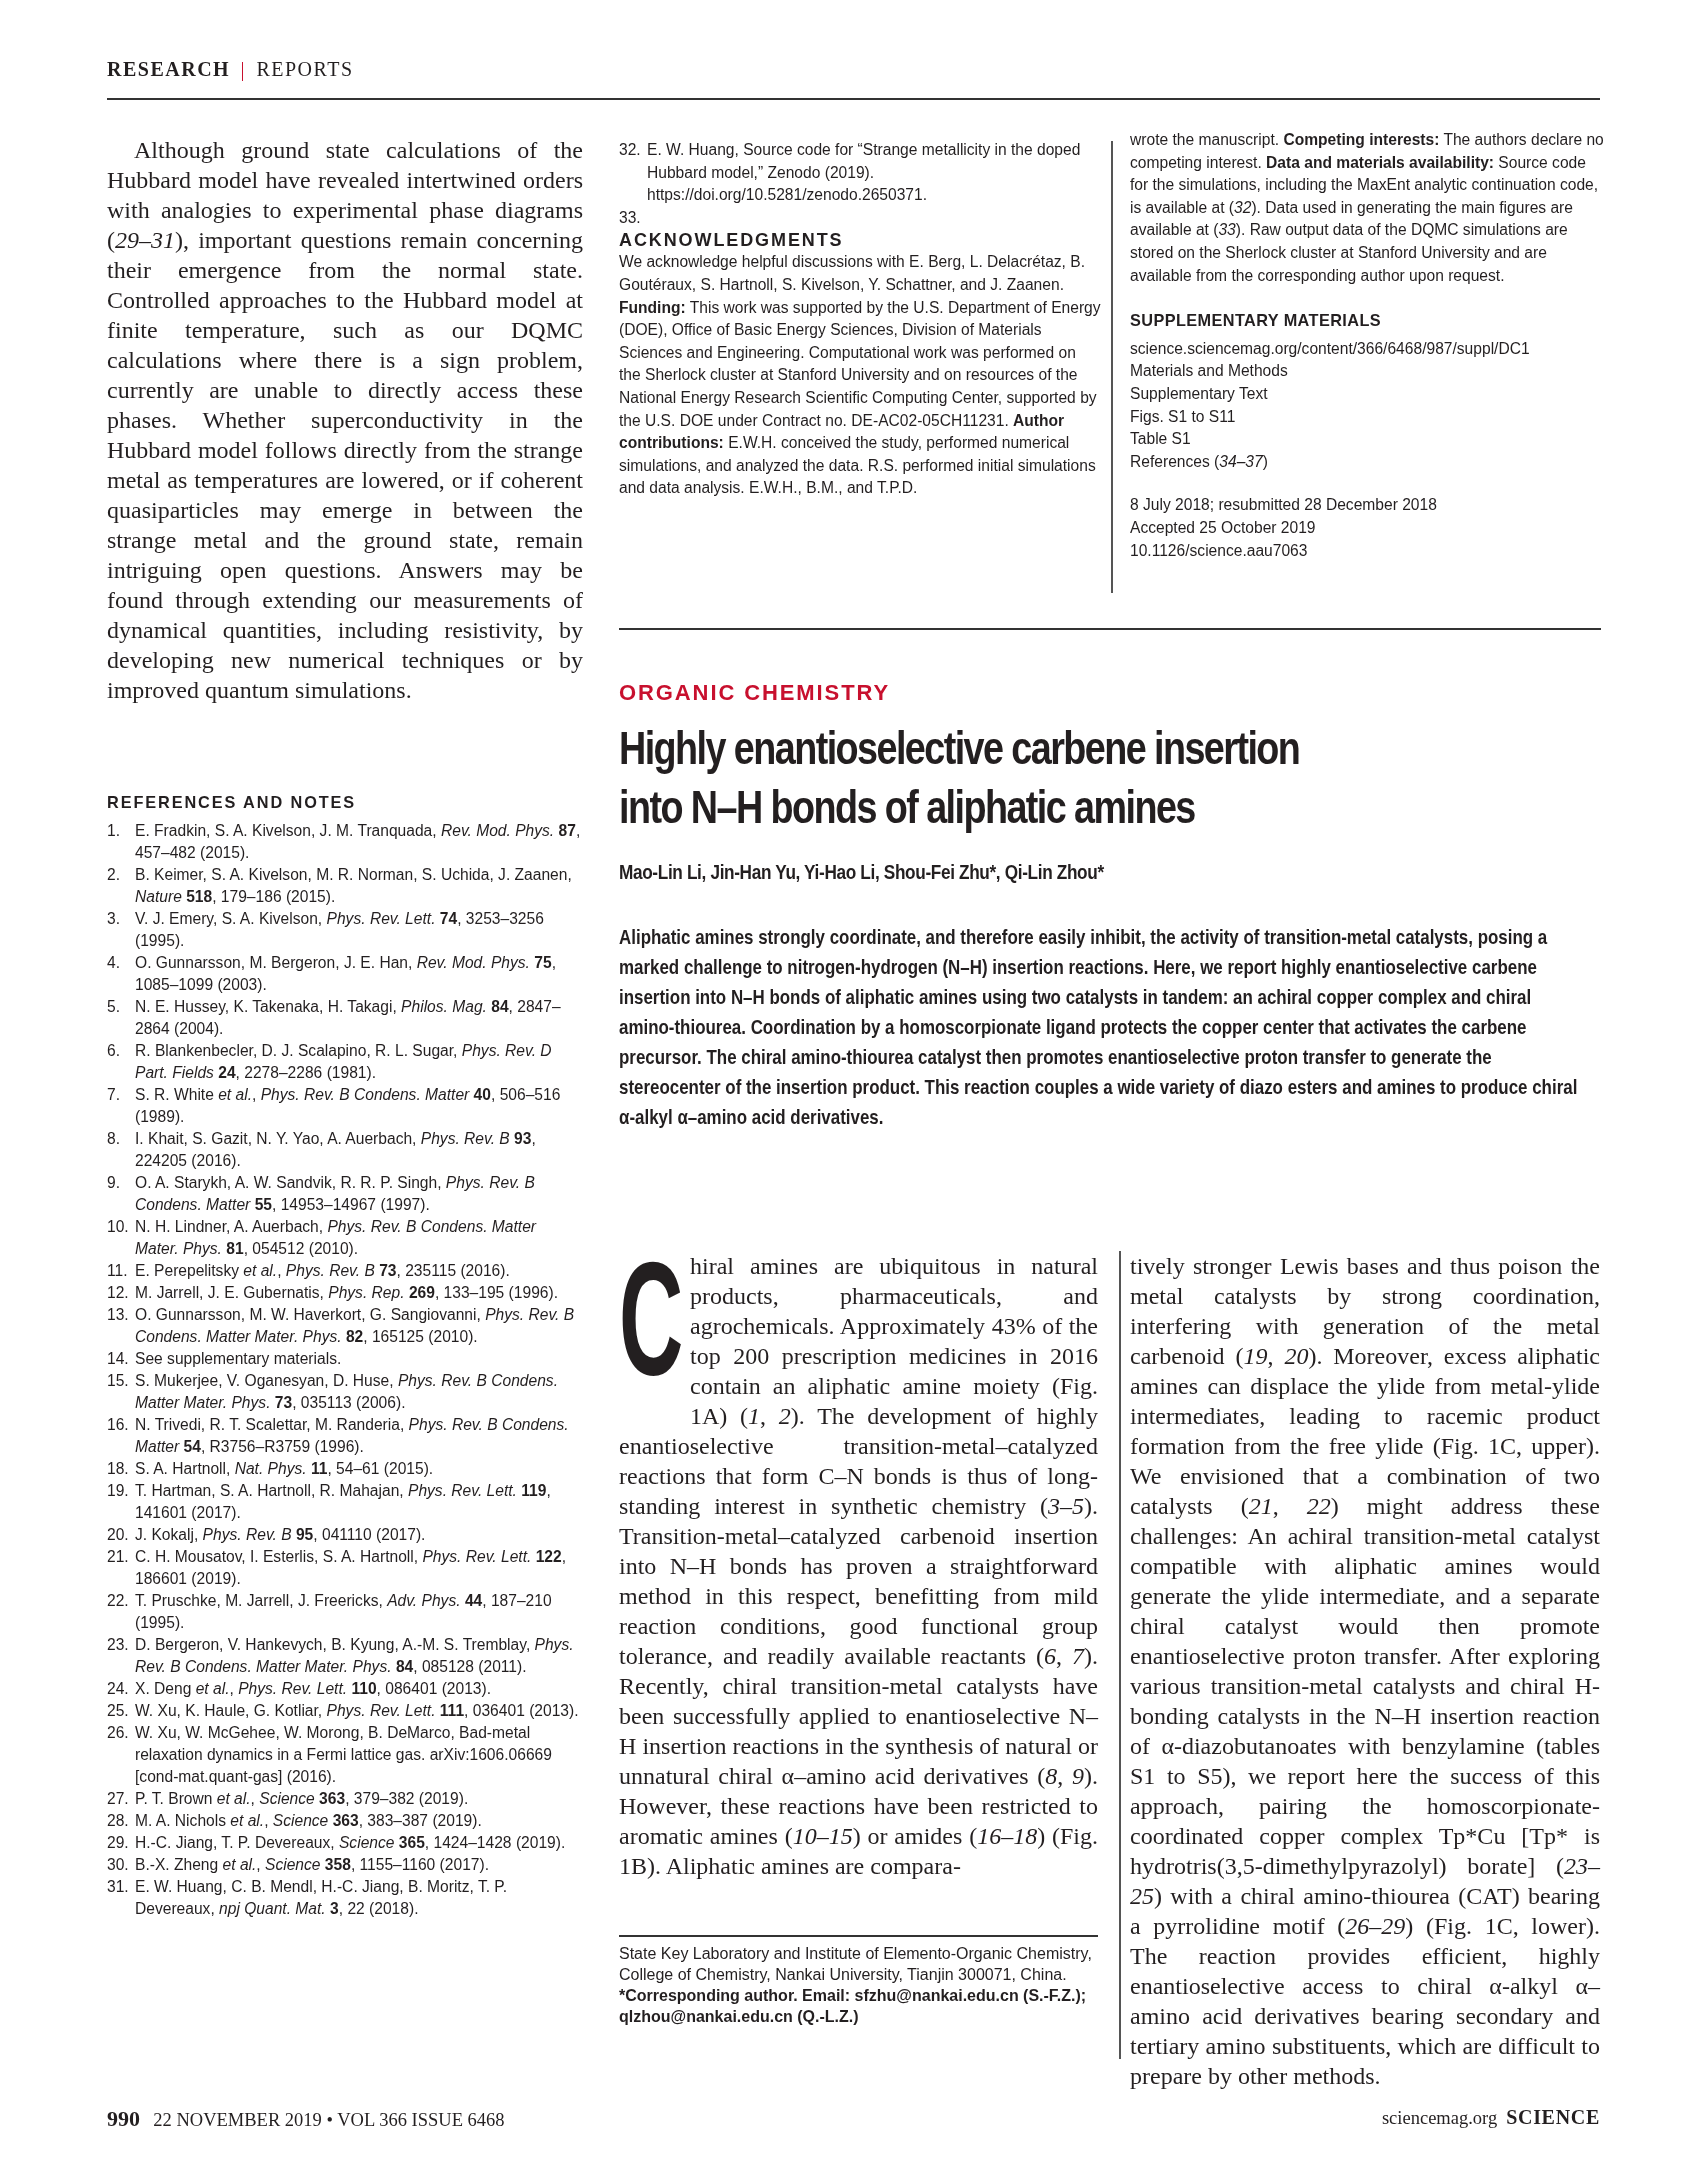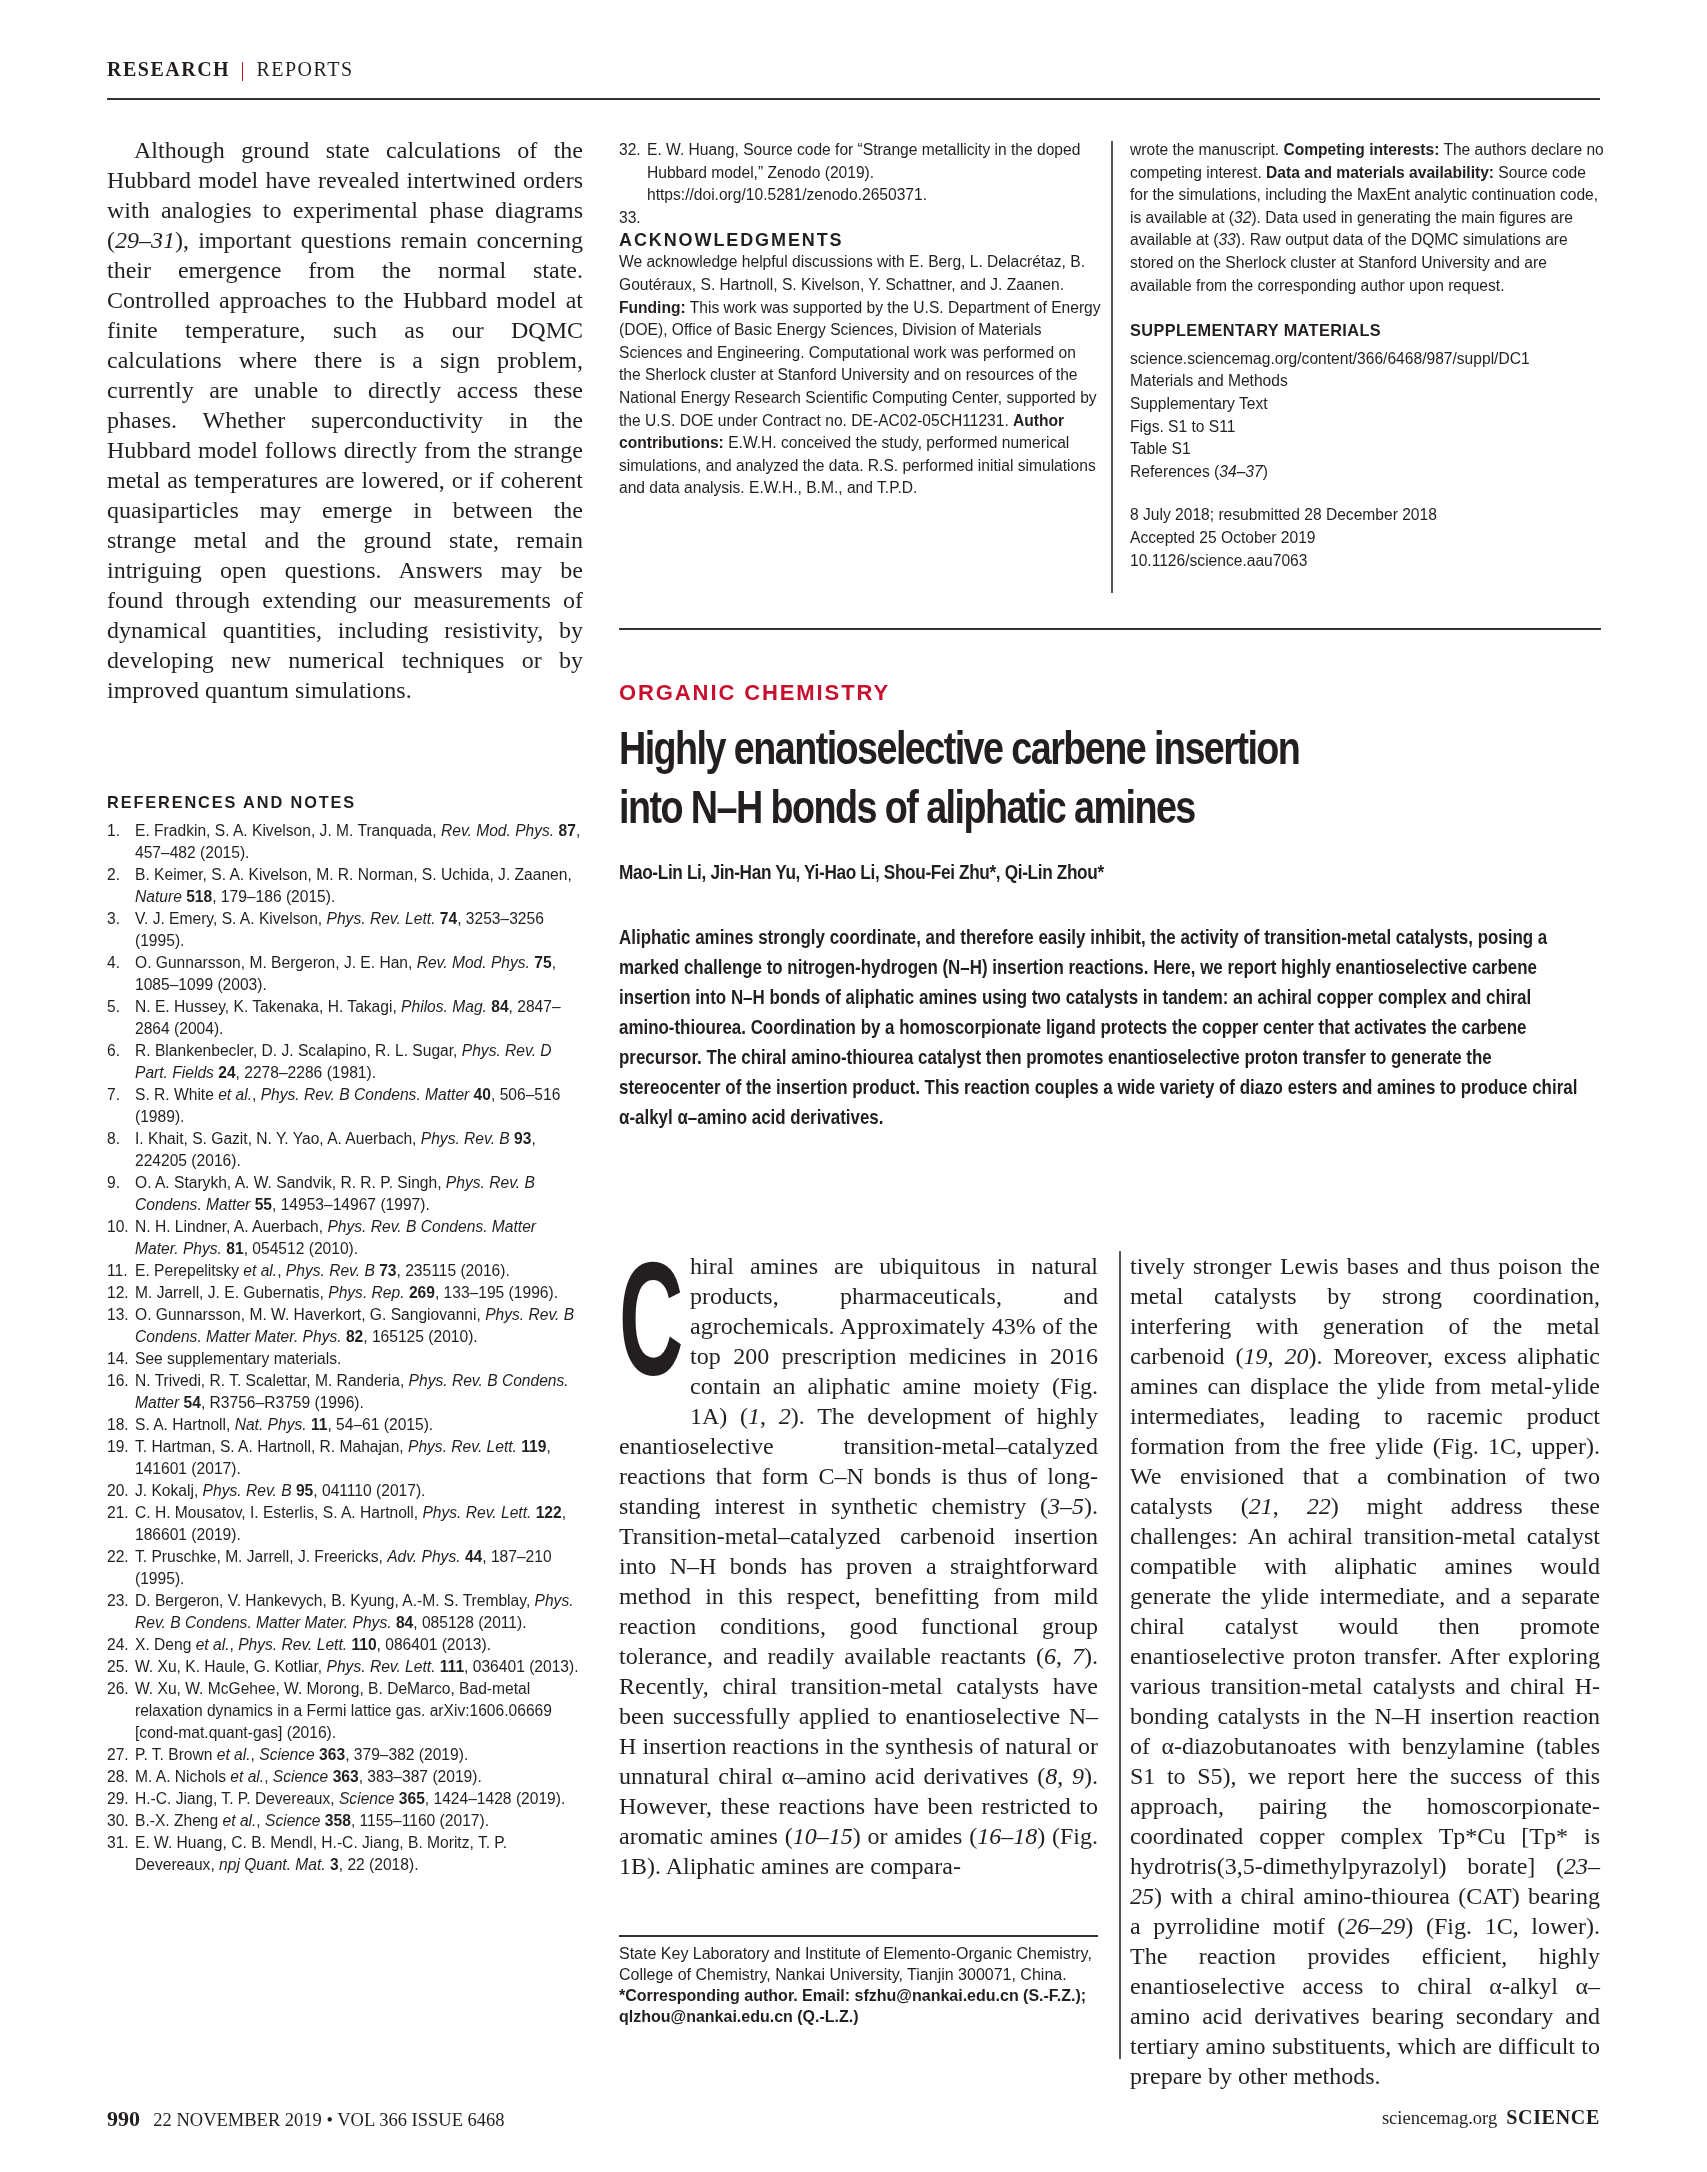--- a/index.html
+++ b/index.html
@@ -65,20 +65,21 @@
     <div class="ref"><span class="num">5.</span><span>N. E. Hussey, K. Takenaka, H. Takagi, </span><span class="it">Philos. Mag.</span> <span class="b">84</span><span>, 2847–2864 (2004).</span></div>
     <div class="ref"><span class="num">6.</span><span>R. Blankenbecler, D. J. Scalapino, R. L. Sugar, </span><span class="it">Phys. Rev. D Part. Fields</span> <span class="b">24</span><span>, 2278–2286 (1981).</span></div>
     <div class="ref"><span class="num">7.</span><span>S. R. White </span><span class="it">et al.</span><span>, </span><span class="it">Phys. Rev. B Condens. Matter</span> <span class="b">40</span><span>, 506–516 (1989).</span></div>
     <div class="ref"><span class="num">8.</span><span>I. Khait, S. Gazit, N. Y. Yao, A. Auerbach, </span><span class="it">Phys. Rev. B</span> <span class="b">93</span><span>, 224205 (2016).</span></div>
     <div class="ref"><span class="num">9.</span><span>O. A. Starykh, A. W. Sandvik, R. R. P. Singh, </span><span class="it">Phys. Rev. B Condens. Matter</span> <span class="b">55</span><span>, 14953–14967 (1997).</span></div>
     <div class="ref"><span class="num">10.</span><span>N. H. Lindner, A. Auerbach, </span><span class="it">Phys. Rev. B Condens. Matter Mater. Phys.</span> <span class="b">81</span><span>, 054512 (2010).</span></div>
     <div class="ref"><span class="num">11.</span><span>E. Perepelitsky </span><span class="it">et al.</span><span>, </span><span class="it">Phys. Rev. B</span> <span class="b">73</span><span>, 235115 (2016).</span></div>
     <div class="ref"><span class="num">12.</span><span>M. Jarrell, J. E. Gubernatis, </span><span class="it">Phys. Rep.</span> <span class="b">269</span><span>, 133–195 (1996).</span></div>
     <div class="ref"><span class="num">13.</span><span>O. Gunnarsson, M. W. Haverkort, G. Sangiovanni, </span><span class="it">Phys. Rev. B Condens. Matter Mater. Phys.</span> <span class="b">82</span><span>, 165125 (2010).</span></div>
     <div class="ref"><span class="num">14.</span><span>See supplementary materials.</span></div>
+    <div class="ref"><span class="num">15.</span><span>S. Mukerjee, V. Oganesyan, D. Huse, </span><span class="it">Phys. Rev. B Condens. Matter Mater. Phys.</span> <span class="b">73</span><span>, 035113 (2006).</span></div>
     <div class="ref"><span class="num">16.</span><span>N. Trivedi, R. T. Scalettar, M. Randeria, </span><span class="it">Phys. Rev. B Condens. Matter</span> <span class="b">54</span><span>, R3756–R3759 (1996).</span></div>
     <div class="ref"><span class="num">18.</span><span>S. A. Hartnoll, </span><span class="it">Nat. Phys.</span> <span class="b">11</span><span>, 54–61 (2015).</span></div>
     <div class="ref"><span class="num">19.</span><span>T. Hartman, S. A. Hartnoll, R. Mahajan, </span><span class="it">Phys. Rev. Lett.</span> <span class="b">119</span><span>, 141601 (2017).</span></div>
     <div class="ref"><span class="num">20.</span><span>J. Kokalj, </span><span class="it">Phys. Rev. B</span> <span class="b">95</span><span>, 041110 (2017).</span></div>
     <div class="ref"><span class="num">21.</span><span>C. H. Mousatov, I. Esterlis, S. A. Hartnoll, </span><span class="it">Phys. Rev. Lett.</span> <span class="b">122</span><span>, 186601 (2019).</span></div>
     <div class="ref"><span class="num">22.</span><span>T. Pruschke, M. Jarrell, J. Freericks, </span><span class="it">Adv. Phys.</span> <span class="b">44</span><span>, 187–210 (1995).</span></div>
     <div class="ref"><span class="num">23.</span><span>D. Bergeron, V. Hankevych, B. Kyung, A.-M. S. Tremblay, </span><span class="it">Phys. Rev. B Condens. Matter Mater. Phys.</span> <span class="b">84</span><span>, 085128 (2011).</span></div>
     <div class="ref"><span class="num">24.</span><span>X. Deng </span><span class="it">et al.</span><span>, </span><span class="it">Phys. Rev. Lett.</span> <span class="b">110</span><span>, 086401 (2013).</span></div>
     <div class="ref"><span class="num">25.</span><span>W. Xu, K. Haule, G. Kotliar, </span><span class="it">Phys. Rev. Lett.</span> <span class="b">111</span><span>, 036401 (2013).</span></div>
     <div class="ref"><span class="num">26.</span><span>W. Xu, W. McGehee, W. Morong, B. DeMarco, Bad-metal relaxation dynamics in a Fermi lattice gas. arXiv:1606.06669 [cond-mat.quant-gas] (2016).</span></div>
@@ -93,21 +94,21 @@
 <div class="abs vrule" style="left:1111px; top:141px; height:452px;"></div>
 <div class="abs vrule" style="left:1119px; top:1251px; height:808px;"></div>
 
 <div class="abs small-sans" style="left:619px; top:139px; width:482px;">
   <div class="ref"><span class="num">32.</span><span>E. W. Huang, Source code for “Strange metallicity in the doped Hubbard model,” Zenodo (2019). https://doi.org/10.5281/zenodo.2650371.</span></div>
   <div class="ref"><span class="num">33.</span></div>
   <div class="refs-head" style="margin-top:22px; font-size:18px;">ACKNOWLEDGMENTS</div>
   <p><span>We acknowledge helpful discussions with E. Berg, L. Delacrétaz, B. Goutéraux, S. Hartnoll, S. Kivelson, Y. Schattner, and J. Zaanen. </span><span class="b">Funding:</span><span> This work was supported by the U.S. Department of Energy (DOE), Office of Basic Energy Sciences, Division of Materials Sciences and Engineering. Computational work was performed on the Sherlock cluster at Stanford University and on resources of the National Energy Research Scientific Computing Center, supported by the U.S. DOE under Contract no. DE-AC02-05CH11231. </span><span class="b">Author contributions:</span><span> E.W.H. conceived the study, performed numerical simulations, and analyzed the data. R.S. performed initial simulations and data analysis. E.W.H., B.M., and T.P.D.</span></p>
 </div>
 
-<div class="abs small-sans" style="left:1130px; top:139px; width:474px;">
+<div class="abs small-sans" style="left:1130px; top:129px; width:474px;">
   <p><span>wrote the manuscript. </span><span class="b">Competing interests:</span><span> The authors declare no competing interest. </span><span class="b">Data and materials availability:</span><span> Source code for the simulations, including the MaxEnt analytic continuation code, is available at (</span><span class="it">32</span><span>). Data used in generating the main figures are available at (</span><span class="it">33</span><span>). Raw output data of the DQMC simulations are stored on the Sherlock cluster at Stanford University and are available from the corresponding author upon request.</span></p>
   <div class="refs-head" style="margin-top:22px; margin-bottom:6px; letter-spacing:0.4px; font-size:16.3px;">SUPPLEMENTARY MATERIALS</div>
   <p>science.sciencemag.org/content/366/6468/987/suppl/DC1</p>
   <p>Materials and Methods</p>
   <p>Supplementary Text</p>
   <p>Figs. S1 to S11</p>
   <p>Table S1</p>
   <p><span>References (</span><span class="it">34–37</span><span>)</span></p>
   <p style="margin-top:21px;">8 July 2018; resubmitted 28 December 2018</p>
   <p>Accepted 25 October 2019</p>

